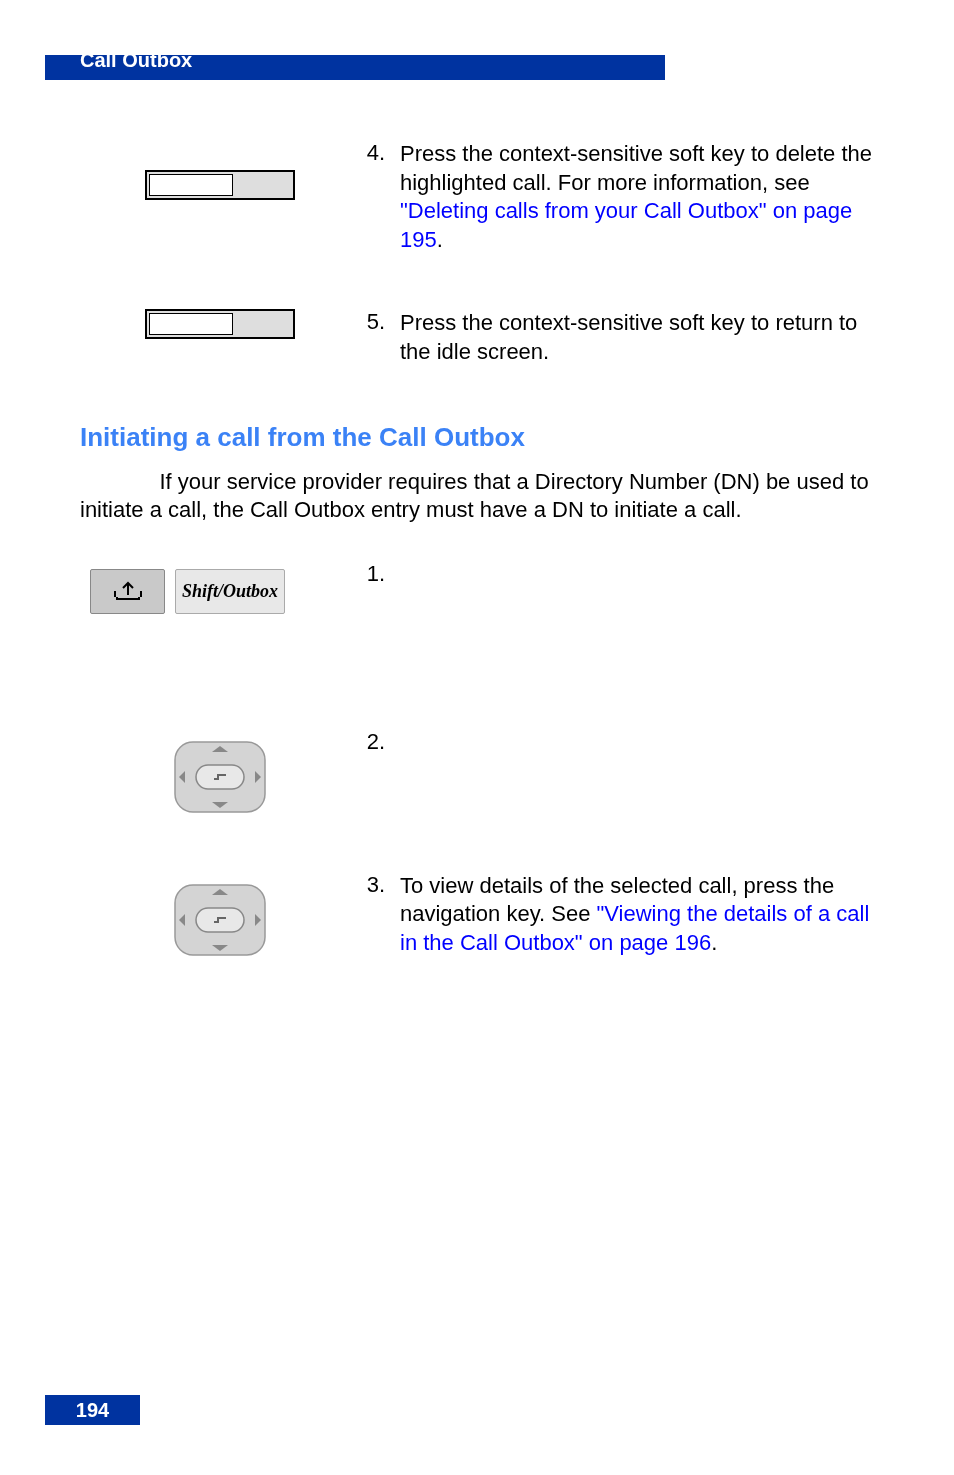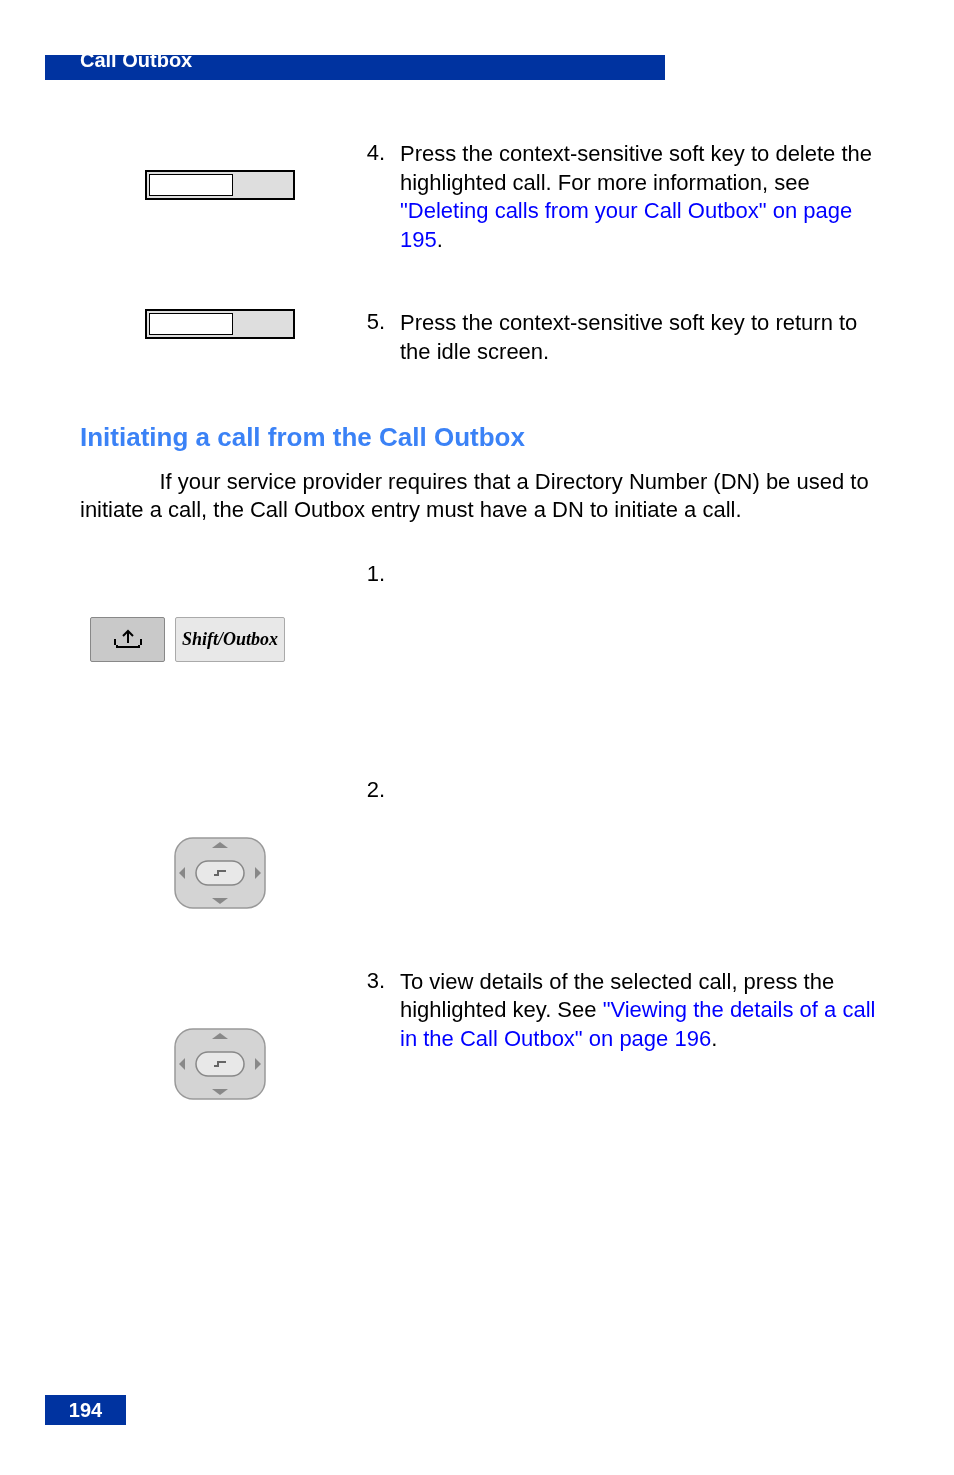--- a/index.html
+++ b/index.html
@@ -117,31 +117,31 @@
   .body-para {
     font-size: 22px;
     line-height: 1.3;
     margin-bottom: 36px;
   }
   .note-label { font-style: italic; }
   .page-num-box {
     position: absolute;
     bottom: 50px;
     left: 45px;
-    width: 81px;
+    width: 95px;
     height: 30px;
     background: #0033a0;
     color: #fff;
     font-weight: bold;
     font-size: 20px;
     display: flex;
     align-items: center;
     justify-content: center;
   }
-  .icon-col.tight { padding-top: 8px; margin-top: 48px; }
+  .icon-col.tight { padding-top: 8px; }
 </style>
 </head>
 <body>
 
 <div class="header-bar"></div>
 <div class="header-title">Call Outbox</div>
 
 <div class="content">
 
   <div class="step-row">
@@ -210,19 +210,19 @@
         <rect x="26" y="28" width="48" height="24" rx="12" fill="#e8e8e8" stroke="#888" stroke-width="1.5"></rect>
         <path d="M 42 15 L 58 15 L 50 9 Z" fill="#888"></path>
         <path d="M 42 65 L 58 65 L 50 71 Z" fill="#888"></path>
         <path d="M 15 34 L 15 46 L 9 40 Z" fill="#888"></path>
         <path d="M 85 34 L 85 46 L 91 40 Z" fill="#888"></path>
         <path d="M 44 42 L 48 42 L 48 38 L 56 38" stroke="#666" stroke-width="2" fill="none"></path>
       </svg>
     </div>
     <div class="step-num">3.</div>
     <div class="step-text">
-      <span>To view details of the selected call, press the </span><b></b><span> highlighted key. See </span><span class="link">"Viewing the details of a call in the Call Outbox" on page 196</span><span>.</span>
+      <span>To view details of the selected call, press the </span><b></b><span> navigation key. See </span><span class="link">"Viewing the details of a call in the Call Outbox" on page 196</span><span>.</span>
     </div>
   </div>
 
 </div>
 
 <div class="page-num-box">194</div>
 
 </body></html>

